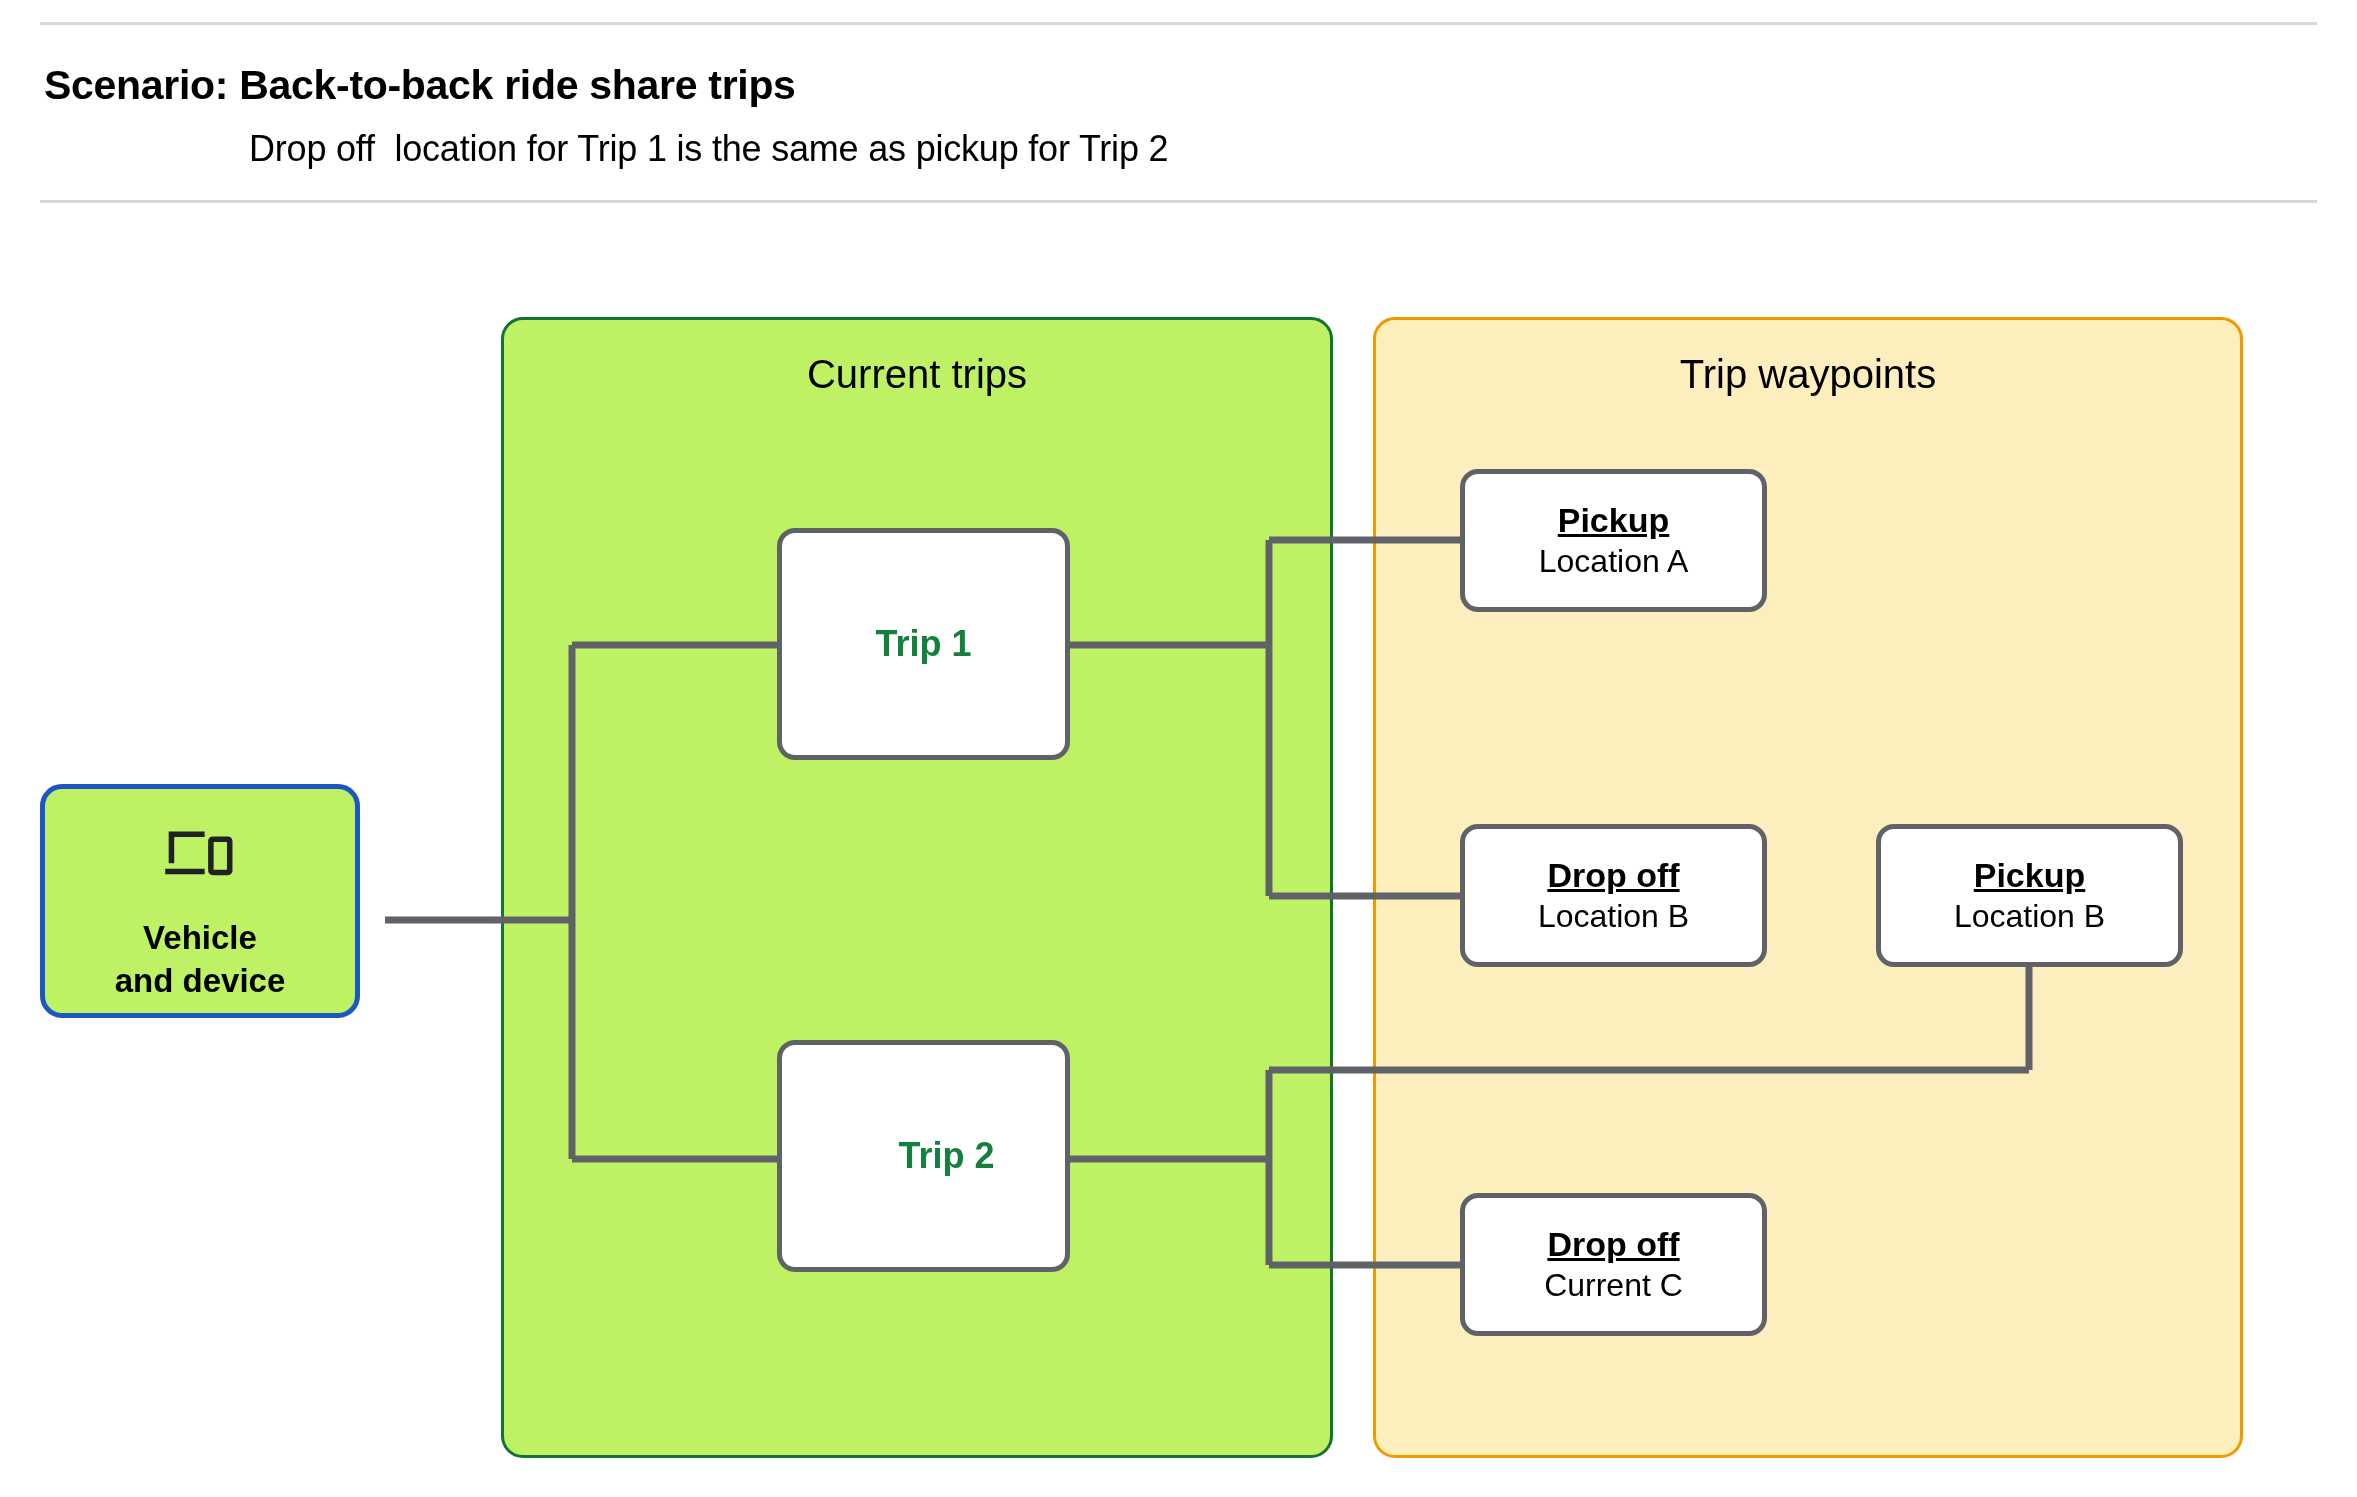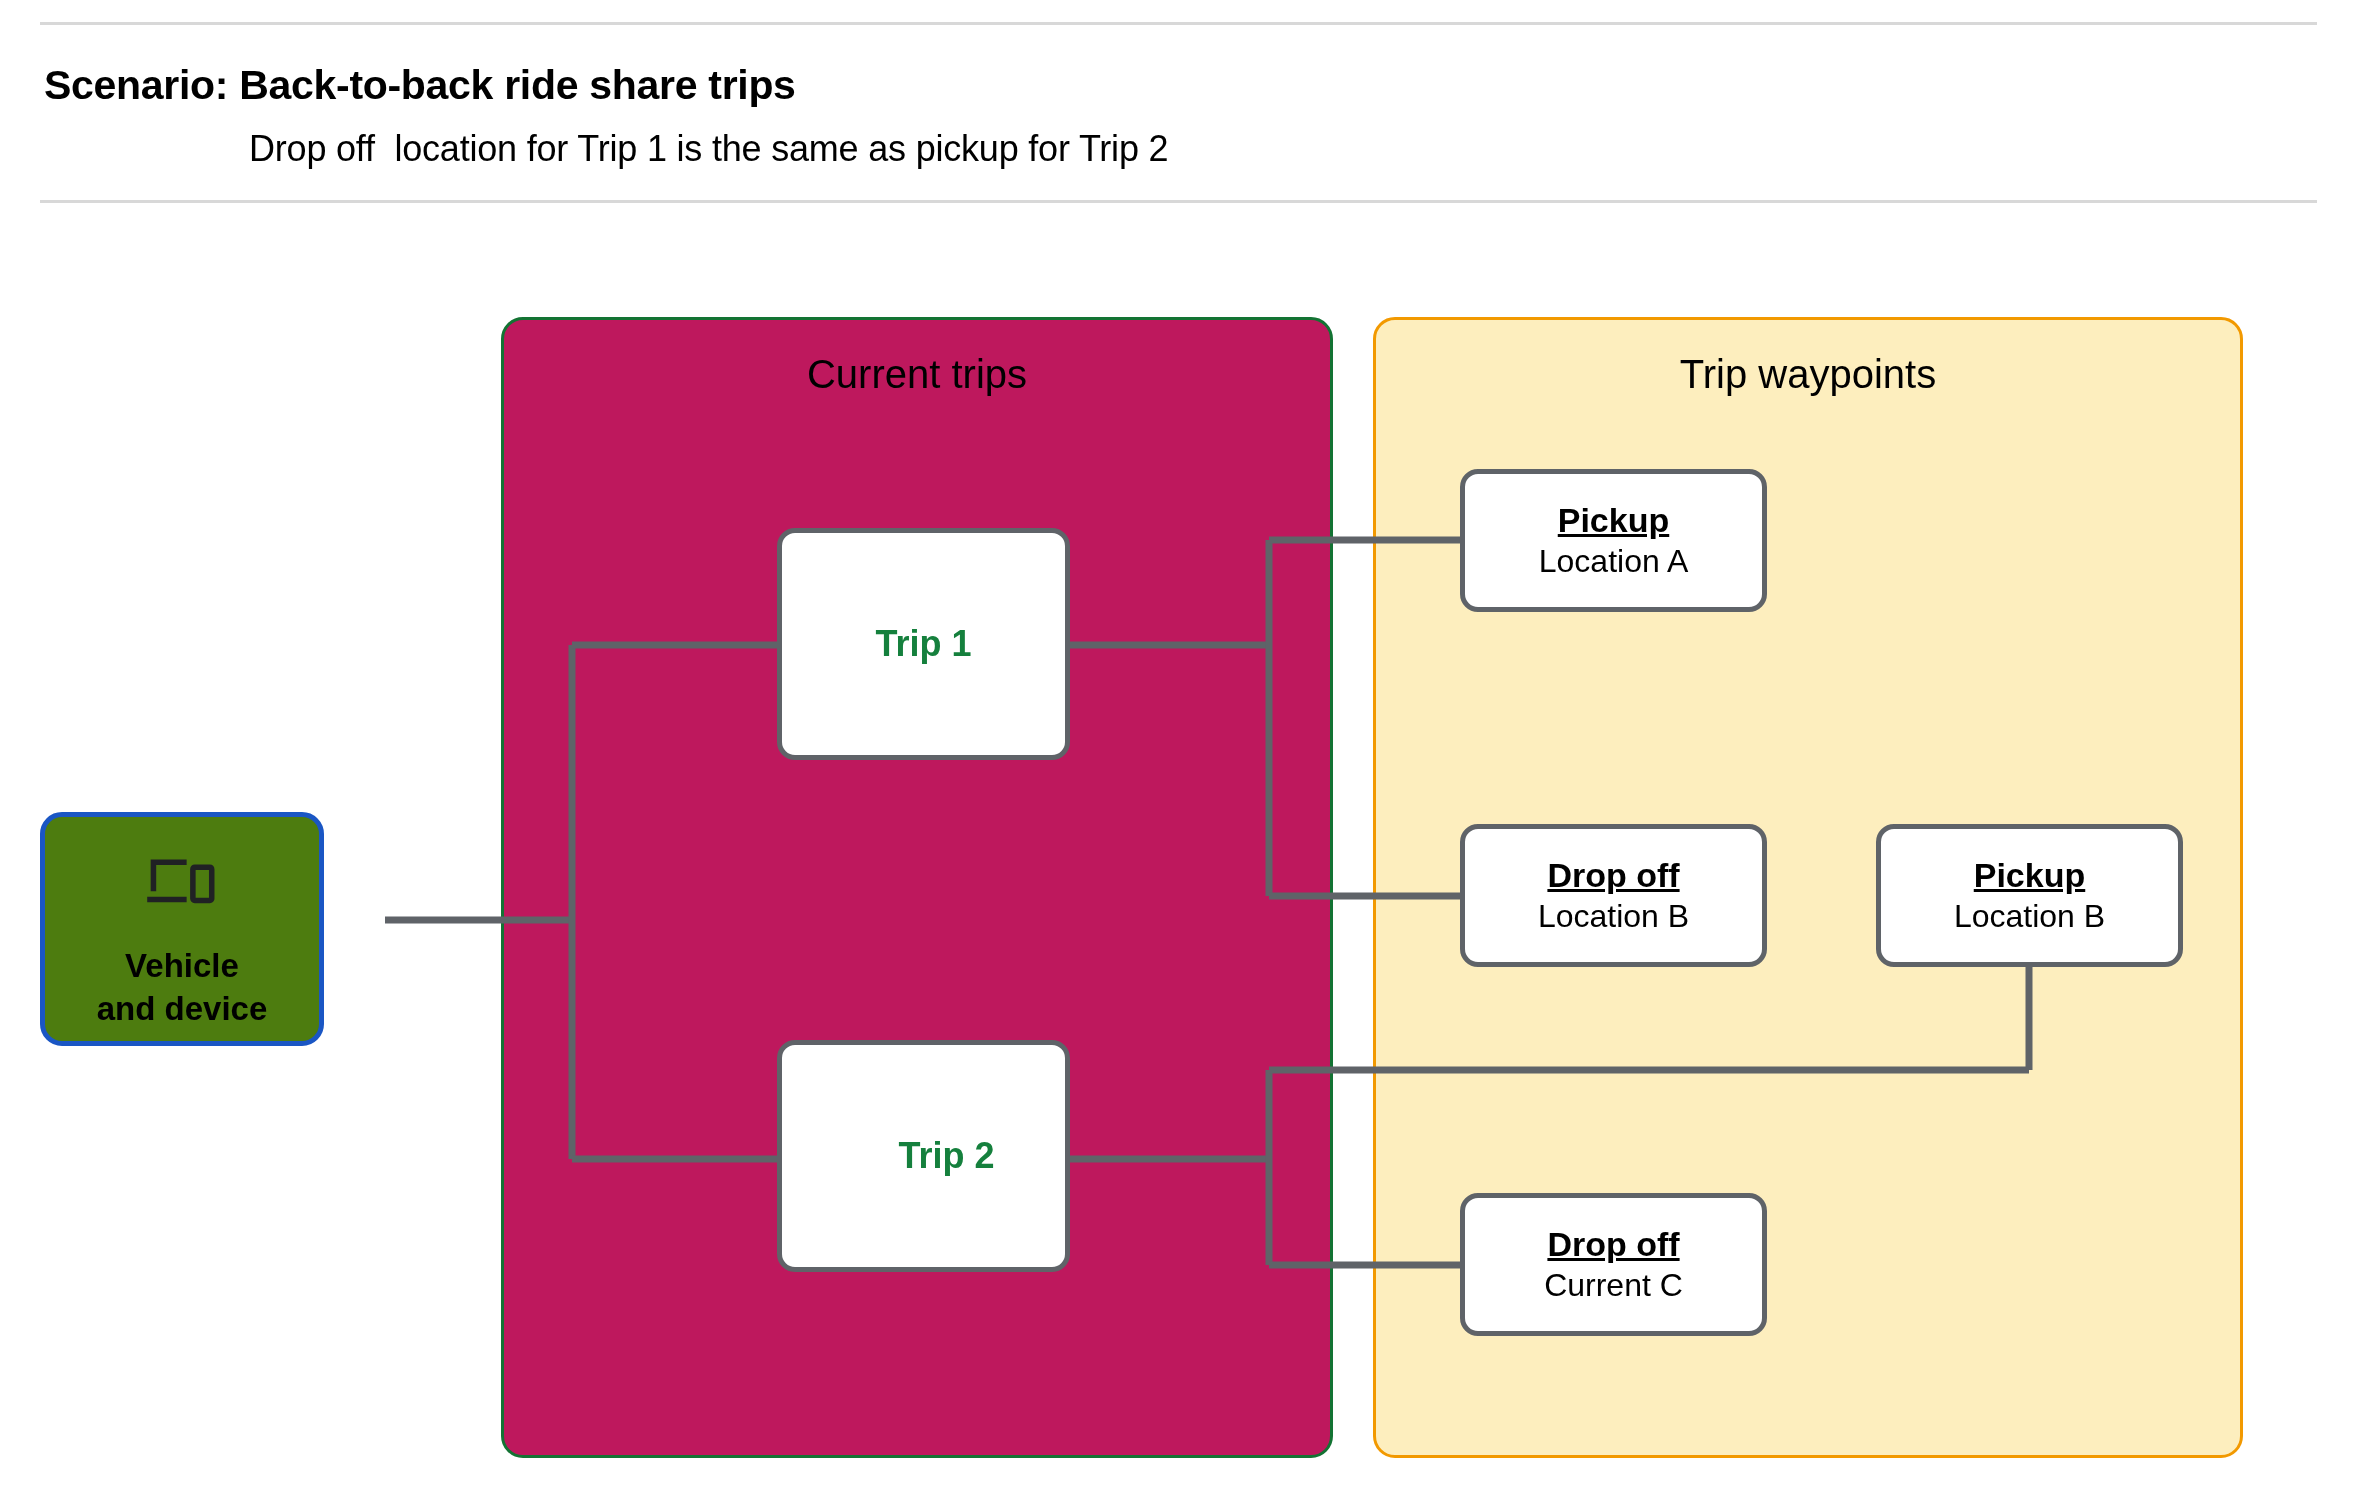--- a/index.html
+++ b/index.html
@@ -66,21 +66,21 @@
     font-size: 40px;
     font-weight: 400;
     color: #000000;
     white-space: pre;
   }
   #group-current {
     left: 501px;
     top: 317px;
     width: 832px;
     height: 1141px;
-    background: #be185d;
+    background: #bef264;
     border: 3px solid #137333;
   }
   #group-current .group-title { top: 32px; }
 
   #group-waypoints {
     left: 1373px;
     top: 317px;
     width: 870px;
     height: 1141px;
     background: #fdeebe;
@@ -139,25 +139,25 @@
   
   #node-wp-pickup-a  { left: 1460px; top: 469px;  width: 307px; height: 143px; }
   #node-wp-dropoff-b { left: 1460px; top: 824px;  width: 307px; height: 143px; }
   #node-wp-pickup-b  { left: 1876px; top: 824px;  width: 307px; height: 143px; }
   #node-wp-dropoff-c { left: 1460px; top: 1193px; width: 307px; height: 143px; }
 
   
   #node-vehicle {
     position: absolute;
     left: 40px;
-    top: 812px;
-    width: 284px;
+    top: 784px;
+    width: 320px;
     height: 234px;
     box-sizing: border-box;
-    background: #4d7c0f;
+    background: #bef264;
     border: 5px solid #1a56c4;
     border-radius: 22px;
     display: flex;
     flex-direction: column;
     align-items: center;
   }
   #node-vehicle .devices-icon {
     margin-top: 36px;
     width: 72px;
     height: 58px;

